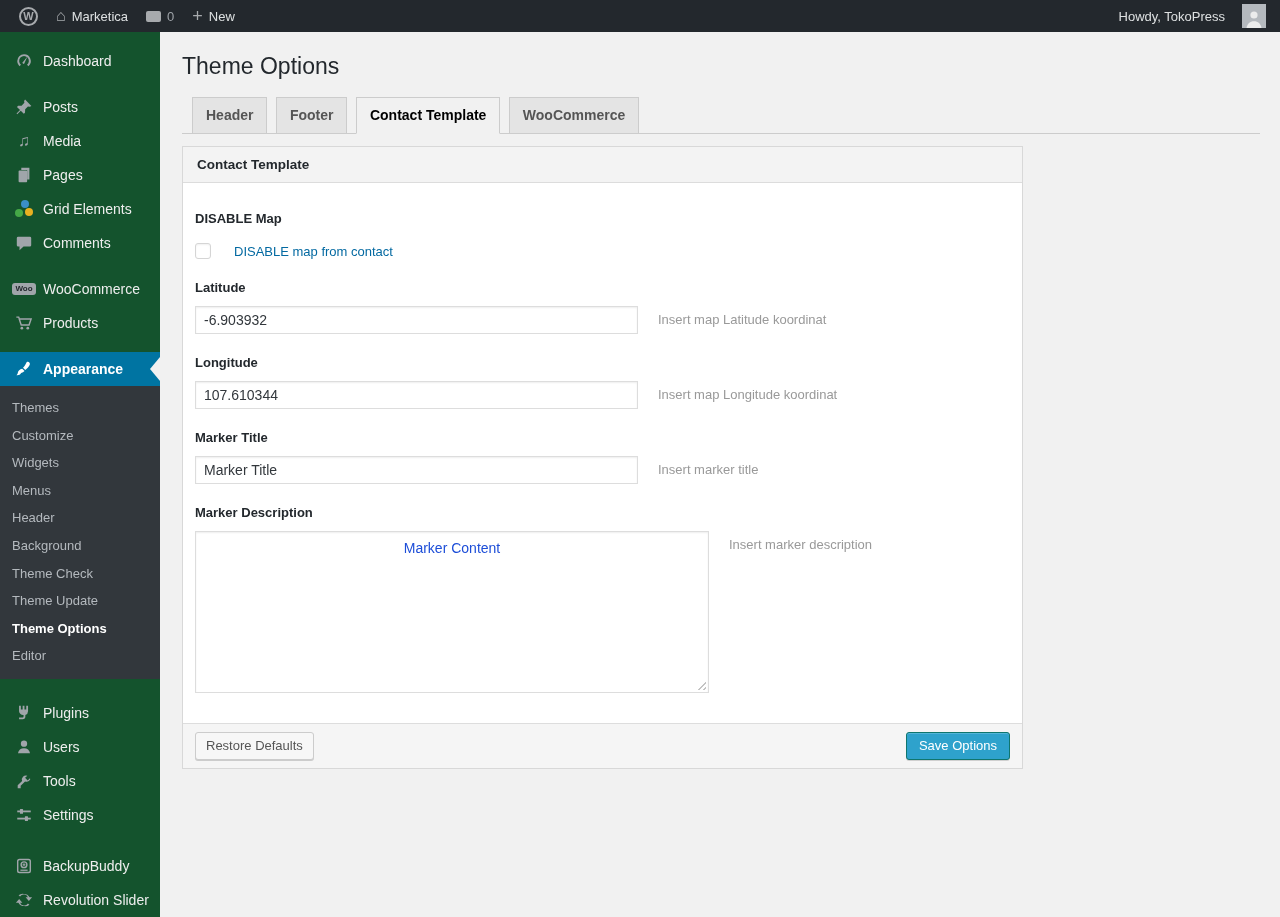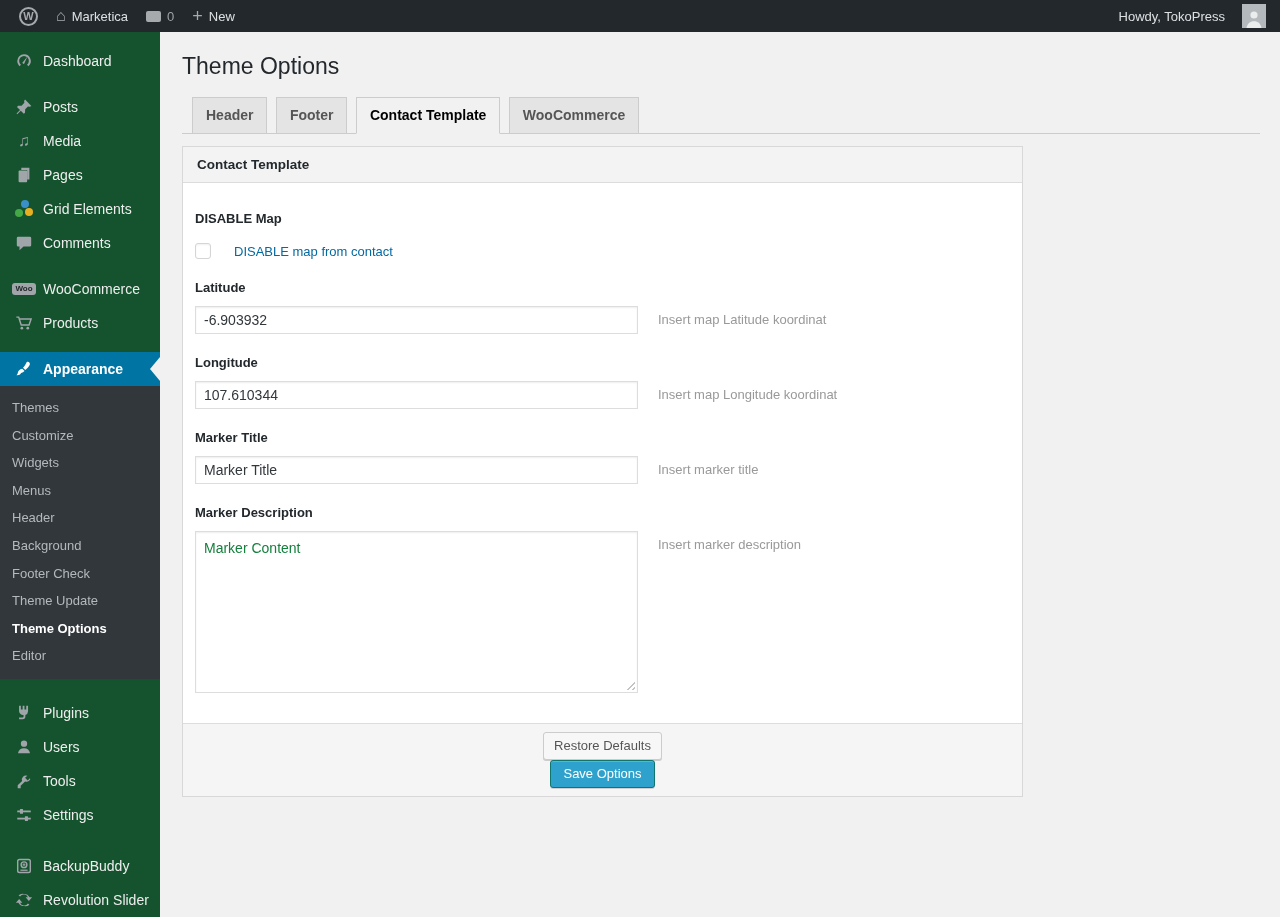--- a/index.html
+++ b/index.html
@@ -84,31 +84,31 @@
   .checkbox-label { margin-left:23px; font-size:13px; color:#0369a1; }
   .input-row { margin-top:11px; display:flex; align-items:flex-start; }
   .text-input {
     width:443px; height:28px; border:1px solid #ddd; background:#fff;
     padding:0 8px; font-size:14px; color:#32373c; font-family:inherit;
     box-shadow:inset 0 1px 2px rgba(0,0,0,.07); outline:none;
   }
   .hint { margin-left:20px; padding-top:6px; font-size:13px; color:#999; }
   .ta-wrap { position:relative; display:inline-block; }
   .text-area {
-    width:443px; height:162px; border:1px solid #ddd; background:#fff;
-    padding:8px; font-size:14px; color:#15803d; font-family:inherit;
-    box-shadow:inset 0 1px 2px rgba(0,0,0,.07); resize:none; outline:none; display:block;
+    width:514px; height:162px; border:1px solid #ddd; background:#fff;
+    padding:8px; font-size:14px; color:#1d4ed8; font-family:inherit;
+    box-shadow:inset 0 1px 2px rgba(0,0,0,.07); resize:none; outline:none; display:block;text-align:center;
   }
   .ta-wrap::after {
     content:""; position:absolute; right:3px; bottom:3px; width:10px; height:10px;
     background:repeating-linear-gradient(135deg,#c4c4c4 0 1.2px,transparent 1.2px 4px);
     clip-path:polygon(100% 0,100% 100%,0 100%);
   }
 
-  .panel-footer { display:flex; justify-content:space-between; align-items:center; background:#f5f5f5; border-top:1px solid #ddd; padding:8px 12px;flex-direction:column; }
+  .panel-footer { display:flex; justify-content:space-between; align-items:center; background:#f5f5f5; border-top:1px solid #ddd; padding:8px 12px; }
   .btn { font-size:13px; height:28px; padding:0 10px; border-radius:3px; cursor:pointer; font-family:inherit; line-height:26px; }
   .btn-secondary { background:#f7f7f7; border:1px solid #ccc; color:#555; box-shadow:0 1px 0 #ccc; }
   .btn-primary { background:#2ea2cc; border:1px solid #0f766e; color:#fff; padding:0 12px; box-shadow:inset 0 1px 0 rgba(120,200,230,.5), 0 1px 0 rgba(0,0,0,.15); }
 
   .page-footer { display:flex; justify-content:space-between; align-items:baseline; margin-top:58px; padding-bottom:20px; font-size:13px; color:#777; }
   .thanks { font-style:italic; color:#777; }
   .thanks a { color:#0074a2; text-decoration:none; font-style:italic; cursor:pointer; }
 </style>
 </head>
 <body>
@@ -232,21 +232,21 @@
     <span>Appearance</span>
   </div>
 
   <div class="submenu">
     <span class="submenu-item">Themes</span>
     <span class="submenu-item">Customize</span>
     <span class="submenu-item">Widgets</span>
     <span class="submenu-item">Menus</span>
     <span class="submenu-item">Header</span>
     <span class="submenu-item">Background</span>
-    <span class="submenu-item">Footer Check</span>
+    <span class="submenu-item">Theme Check</span>
     <span class="submenu-item">Theme Update</span>
     <span class="submenu-item current">Theme Options</span>
     <span class="submenu-item">Editor</span>
   </div>
 
   <div class="spacer lg"></div>
 
   <div class="menu-item">
     <span class="menu-icon">
       <svg viewBox="0 0 20 20">

